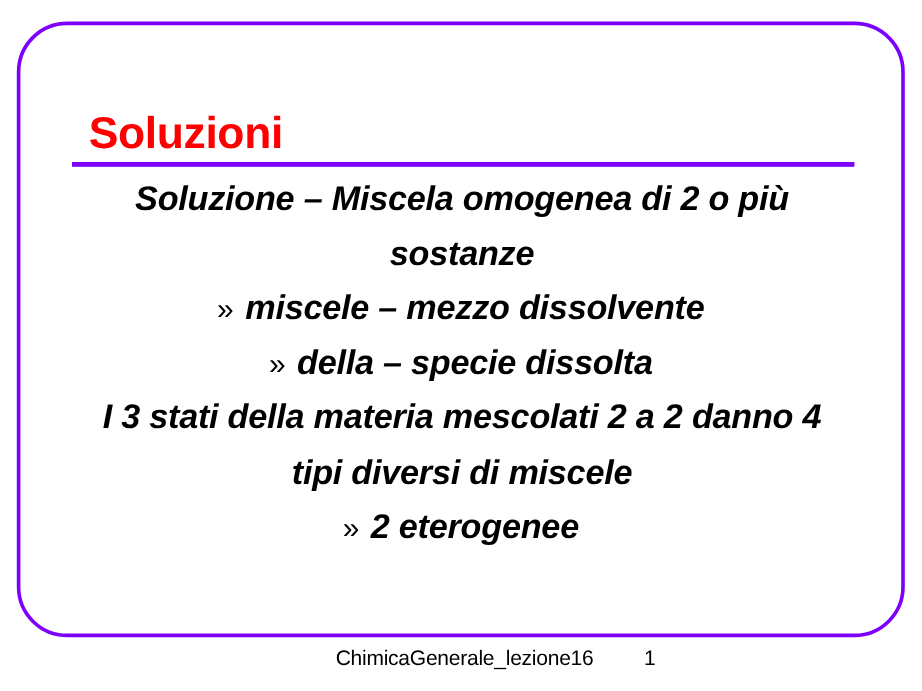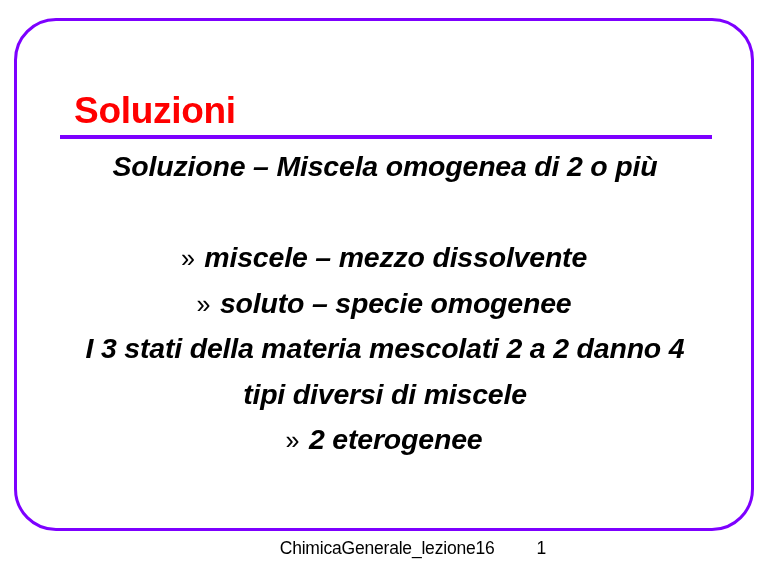--- a/index.html
+++ b/index.html
@@ -122,29 +122,29 @@
     <div class="title-rule"></div>
   </div>
 
   <div class="body-block">
 
     <div class="body-line">
       <span class="guillemet"></span><span>Soluzione – Miscela omogenea di 2 o più</span>
     </div>
 
     <div class="body-line">
-      <span class="guillemet"></span>
+      <span class="guillemet"></span><span>sostanze</span>
     </div>
 
     <div class="body-line">
       <span class="guillemet">»</span> <span>miscele – mezzo dissolvente</span>
     </div>
 
     <div class="body-line">
-      <span class="guillemet">»</span> <span>soluto – specie omogenee</span>
+      <span class="guillemet">»</span> <span>della – specie dissolta</span>
     </div>
 
     <div class="body-line">
       <span class="guillemet"></span><span>I 3 stati della materia mescolati 2 a 2 danno 4</span>
     </div>
 
     <div class="body-line">
       <span class="guillemet"></span><span>tipi diversi di miscele</span>
     </div>
 

